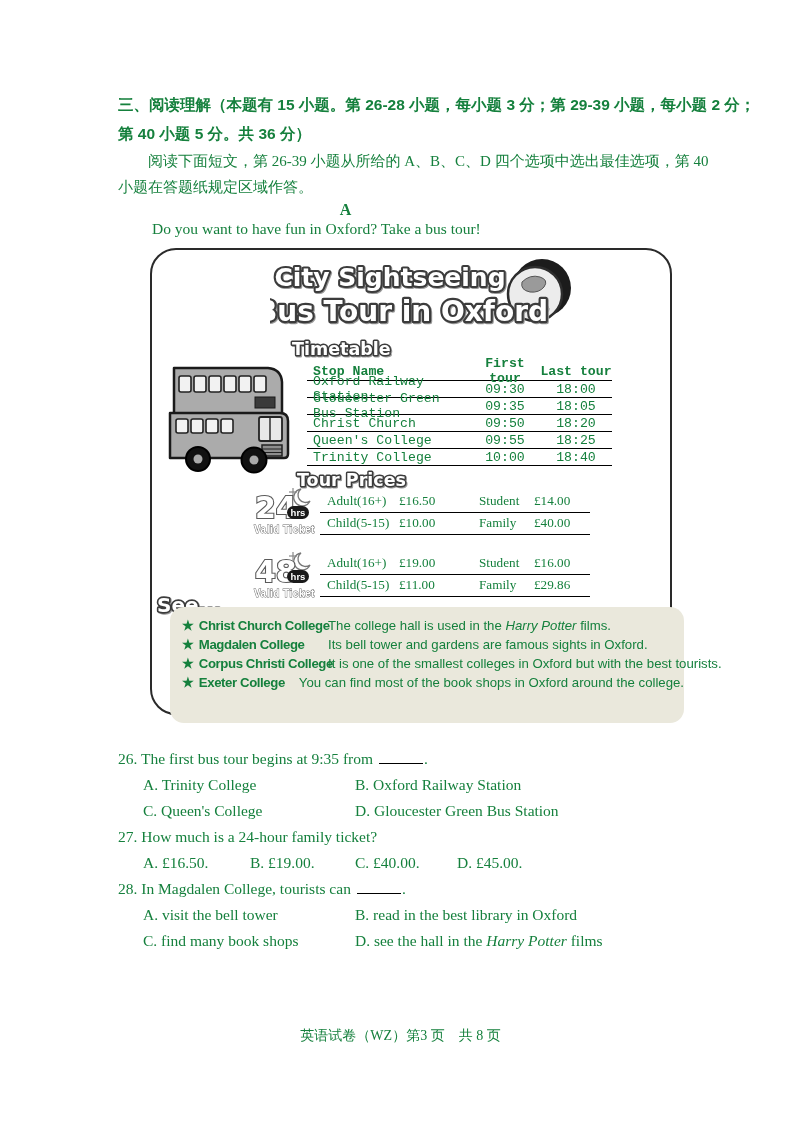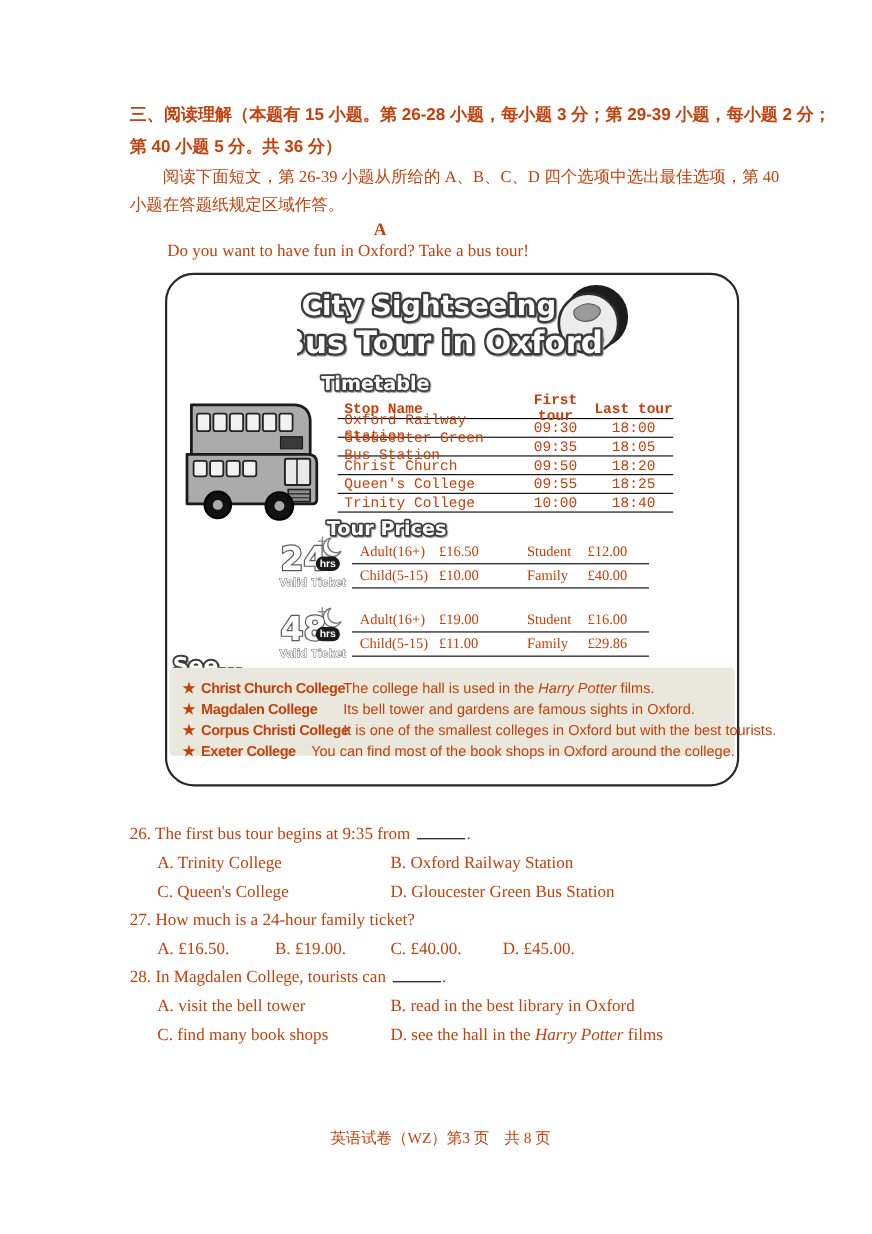--- a/index.html
+++ b/index.html
@@ -1,19 +1,19 @@
 <!DOCTYPE html>
 <html><head>
 <meta charset="utf-8">
 <style>
   * { margin:0; padding:0; box-sizing:border-box; }
   html,body { background:#888; }
   .page {
     position:relative; width:793px; height:1122px; margin:0 auto;
-    background:#ffffff; color:#c2410c; overflow:hidden;
+    background:#ffffff; color:#15803d; overflow:hidden;
     font-family:"Liberation Serif", serif;
   }
   .content { padding-left:118px; padding-right:110px; }
 
   
   .hdr { margin-top:91px; font-family:"Liberation Sans", sans-serif; font-weight:bold;
          font-size:15.5px; line-height:28.5px; white-space:nowrap; }
   .instr { font-size:15px; line-height:26px; white-space:nowrap; }
   .instr .indent { text-indent:2em; }
   .passage-label { text-align:center; font-weight:bold; font-size:16px; line-height:16px; margin-top:2px; margin-right:110px; }
@@ -43,21 +43,21 @@
   .pt-l { width:72px; } .pt-p { width:80px; } .pt-l2 { width:55px; } .pt-p2 { flex:1; }
 
   .badge { overflow:visible; }
   .badge .num { font-family:"DejaVu Sans", sans-serif; font-weight:bold; font-size:30px;
                 fill:#fff; stroke:#5a5a5a; stroke-width:2.2; paint-order:stroke; }
   .badge .pilltxt { font-family:"Liberation Sans", sans-serif; font-weight:bold; font-size:9.5px; fill:#fff; }
   .badge .validtxt { font-family:"Liberation Sans", sans-serif; font-weight:bold; font-size:10px;
                 fill:#fff; stroke:#6a6a6a; stroke-width:0.9; paint-order:stroke; letter-spacing:0.5px; }
 
   
-  .see-box { left:2px; top:357px; width:514px; height:80px; background:#eae8dc; border-radius:4px; padding-top:9px; }
+  .see-box { left:18px; top:357px; width:514px; height:116px; background:#eae8dc; border-radius:14px; padding-top:9px; }
   .see-row { display:flex; height:19px; font-family:"Liberation Sans", sans-serif; font-size:13.2px; align-items:center; }
   .see-name { width:158px; padding-left:12px; font-weight:bold; letter-spacing:-0.4px; white-space:nowrap; }
   .see-name .star { margin-right:5px; letter-spacing:0; }
   .see-desc { flex:1; white-space:nowrap; }
 
   
   .questions { margin-top:31px; font-size:15.5px; }
   .q-line { line-height:26px; white-space:nowrap; }
   .opt-row { display:flex; line-height:26px; padding-left:25px; white-space:nowrap; }
   .opt2 { width:212px; }
@@ -179,21 +179,21 @@
         <rect x="33" y="21" width="22" height="13" rx="6.5" fill="#1a1a1a"></rect>
         <text class="pilltxt" x="44" y="30.5" text-anchor="middle">hrs</text>
         <text class="validtxt" x="0" y="48">Valid Ticket</text>
       </svg>
 
       <div class="abs pt pt1">
         <div class="pt-row">
           <span class="pt-l">Adult(16+)</span>
           <span class="pt-p">£16.50</span>
           <span class="pt-l2">Student</span>
-          <span class="pt-p2">£12.00</span>
+          <span class="pt-p2">£14.00</span>
         </div>
         <div class="pt-row">
           <span class="pt-l">Child(5-15)</span>
           <span class="pt-p">£10.00</span>
           <span class="pt-l2">Family</span>
           <span class="pt-p2">£40.00</span>
         </div>
       </div>
 
       <svg class="abs badge" style="left:102px;top:299px;" width="64" height="52" viewBox="0 0 64 52">

